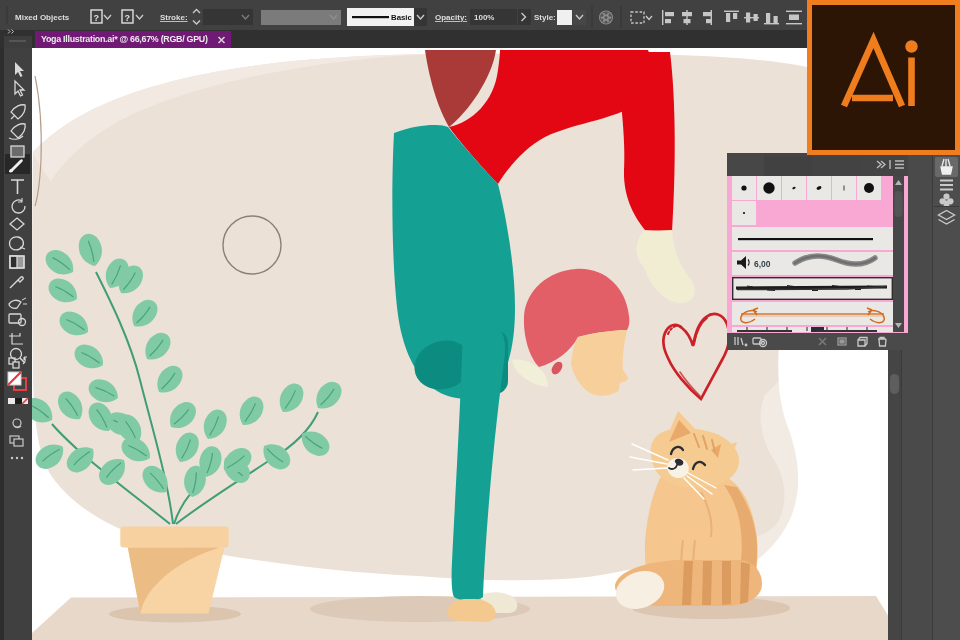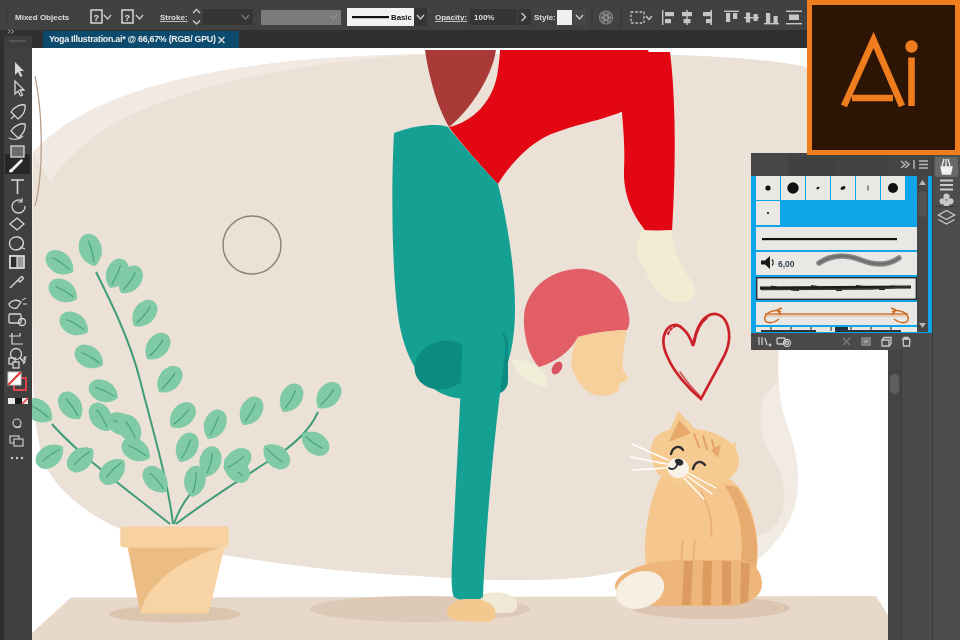--- a/index.html
+++ b/index.html
@@ -4,34 +4,34 @@
 <style>
   html,body{margin:0;padding:0;}
   body{width:960px;height:640px;overflow:hidden;position:relative;background:#4a4a4a;
        font-family:"Liberation Sans",sans-serif;}
   .abs{position:absolute;}
   
   #topbar{left:0;top:0;width:960px;height:30px;background:#414141;border-bottom:1px solid #2a2a2a;}
   
   #tabbar{left:0;top:30px;width:960px;height:18px;background:#303030;}
   #dockhead{left:4px;top:36px;width:28px;height:12px;background:#3d3d3d;}
-  #tab{left:35px;top:31px;width:196px;height:17px;background:#0c4a6e;margin-left:8px;}
+  #tab{left:35px;top:31px;width:196px;height:17px;background:#701a75;}
   #tab span{position:absolute;left:6px;top:0;height:17px;line-height:17px;font-size:8.9px;font-weight:bold;color:#ececec;white-space:nowrap;letter-spacing:-0.28px;}
   
   #ltools{left:0;top:48px;width:32px;height:592px;background:#404040;}
   #ltools .edge{position:absolute;left:0;top:0;width:4px;height:592px;background:#2d2d2d;}
   
   #scrollcol{left:888px;top:48px;width:13px;height:592px;background:#454545;}
   #thumb{left:890px;top:374px;width:9px;height:20px;background:#5e5e5e;border-radius:5px;}
   #dockcol{left:901px;top:48px;width:59px;height:592px;background:#4a4a4a;border-left:1px solid #3a3a3a;}
   #iconcol{left:932px;top:48px;width:28px;height:592px;background:#4d4d4d;border-left:1px solid #3a3a3a;}
   
   #canvas{left:32px;top:48px;width:856px;height:592px;background:#ffffff;}
   
-  #panel{left:751px;top:153px;width:181px;height:197px;background:#0ea5e9;}
+  #panel{left:727px;top:153px;width:181px;height:197px;background:#f9a8d4;}
   #phead{position:absolute;left:0;top:0;width:181px;height:23px;background:#444444;}
   #pfoot{position:absolute;left:0;top:180px;width:181px;height:17px;background:#4a4a4a;}
   
   #ailogo{left:807px;top:0;width:153px;height:155px;background:#2d1505;border:5px solid #f07d1e;box-sizing:border-box;}
 </style>
 </head>
 <body>
 <div class="abs" id="topbar"></div>
 <div class="abs" id="tabbar"></div>
 <div class="abs" id="dockhead">

